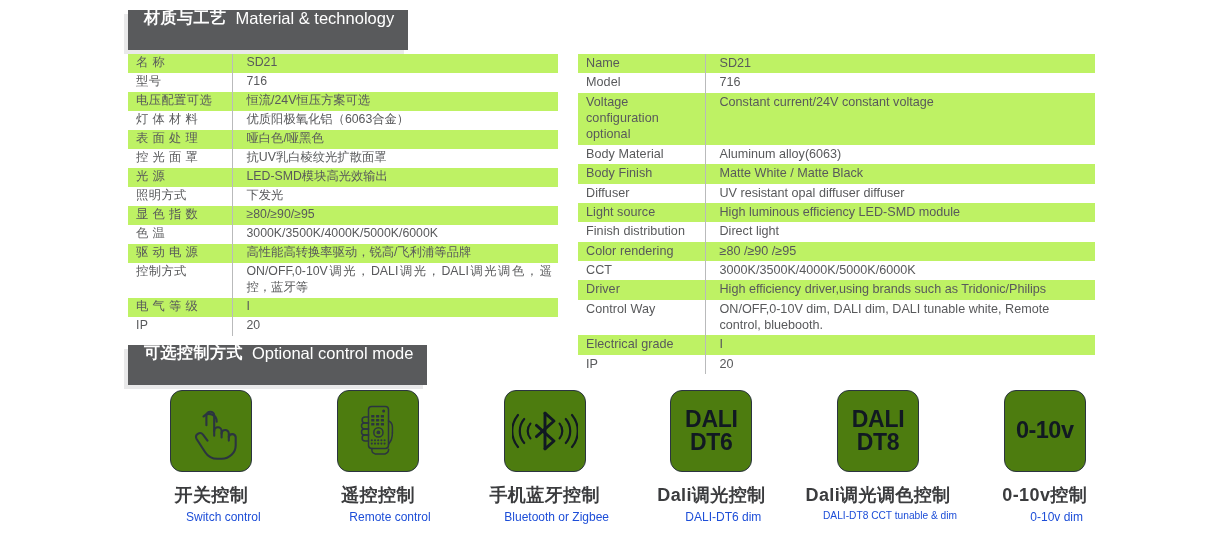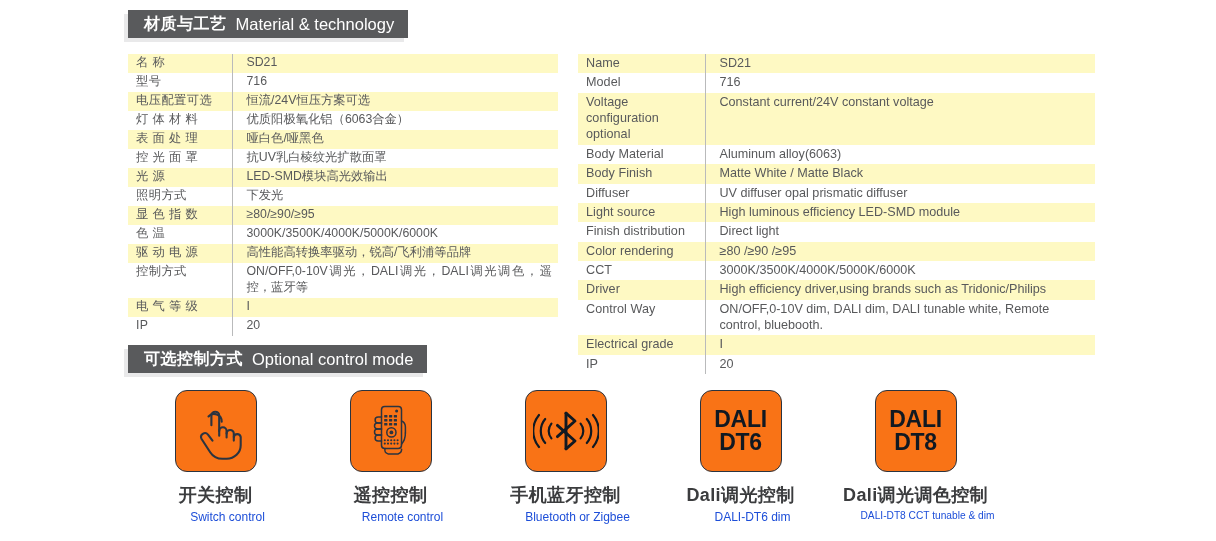--- a/index.html
+++ b/index.html
@@ -9,24 +9,24 @@
     background:#ffffff;
     font-family:"Liberation Sans","DejaVu Sans",sans-serif;
     color:#58595b;
     overflow:hidden;
     position:relative;
   }
 
   
   .section-head {
     position:absolute;
-    height:28px;
+    height:40px;
     background:#595a5c;
     display:flex;
-    align-items:center;
+    align-items:flex-start;
     padding:0 14px 0 16px;
     box-shadow:-4px 4px 0 0 #e9e9ea;
     white-space:nowrap;
   }
   .section-head .cn {
     color:#ffffff;
     font-size:16px;
     font-weight:bold;
     letter-spacing:0.5px;
     line-height:1;
@@ -41,21 +41,21 @@
 
   #head-material { left:128px; top:10px; }
   #head-control  { left:128px; top:345px; }
 
   
   .spec-table {
     position:absolute;
     border-collapse:collapse;
     table-layout:fixed;
   }
-  .spec-table tr.alt { background:#fef9c3; }
+  .spec-table tr.alt { background:#bef264; }
   .spec-table tr.plain { background:#ffffff; }
   .spec-table td {
     vertical-align:top;
     padding:1px 0 2px 0;
     line-height:1.30;
   }
   .spec-table td.k {
     padding-left:8px;
     padding-right:6px;
     border-right:1px solid #b9babb;
@@ -94,21 +94,21 @@
   .mode {
     width:175px;
     display:flex;
     flex-direction:column;
     align-items:center;
   }
   .mode-card {
     width:82px; height:82px;
     border:1.3px solid #2b3440;
     border-radius:12px;
-    background:#f97316;
+    background:#4d7c0f;
     display:flex;
     align-items:center;
     justify-content:center;
     overflow:hidden;
   }
   .mode-card svg { display:block; }
   .mode-text {
     margin-top:14px;
     text-align:center;
     line-height:1.0;
@@ -241,21 +241,21 @@
     <tr class="plain">
         <td class="k">Body Material</td>
         <td class="v">Aluminum alloy(6063)</td>
       </tr>
     <tr class="alt">
         <td class="k">Body Finish</td>
         <td class="v">Matte White / Matte Black</td>
       </tr>
     <tr class="plain">
         <td class="k">Diffuser</td>
-        <td class="v">UV diffuser opal prismatic diffuser</td>
+        <td class="v">UV resistant opal diffuser diffuser</td>
       </tr>
     <tr class="alt">
         <td class="k">Light source</td>
         <td class="v">High luminous efficiency LED-SMD module</td>
       </tr>
     <tr class="plain">
         <td class="k">Finish distribution</td>
         <td class="v">Direct light</td>
       </tr>
     <tr class="alt">
@@ -422,14 +422,25 @@
         <span class="l1">DALI</span>
         <span class="l2">DT8</span>
       </span>
     </div>
     <div class="mode-text">
       <span class="mode-cn">Dali调光调色控制</span>
       <span class="mode-en small">DALI-DT8 CCT tunable &amp; dim</span>
     </div>
   </div>
 
+  <div class="mode">
+    <div class="mode-card">
+      <span class="badge-text single">
+        <span class="l1">0-10v</span>
+      </span>
+    </div>
+    <div class="mode-text">
+      <span class="mode-cn">0-10v控制</span>
+      <span class="mode-en">0-10v dim</span>
+    </div>
+  </div>
 
 </div>
 
 </body></html>

